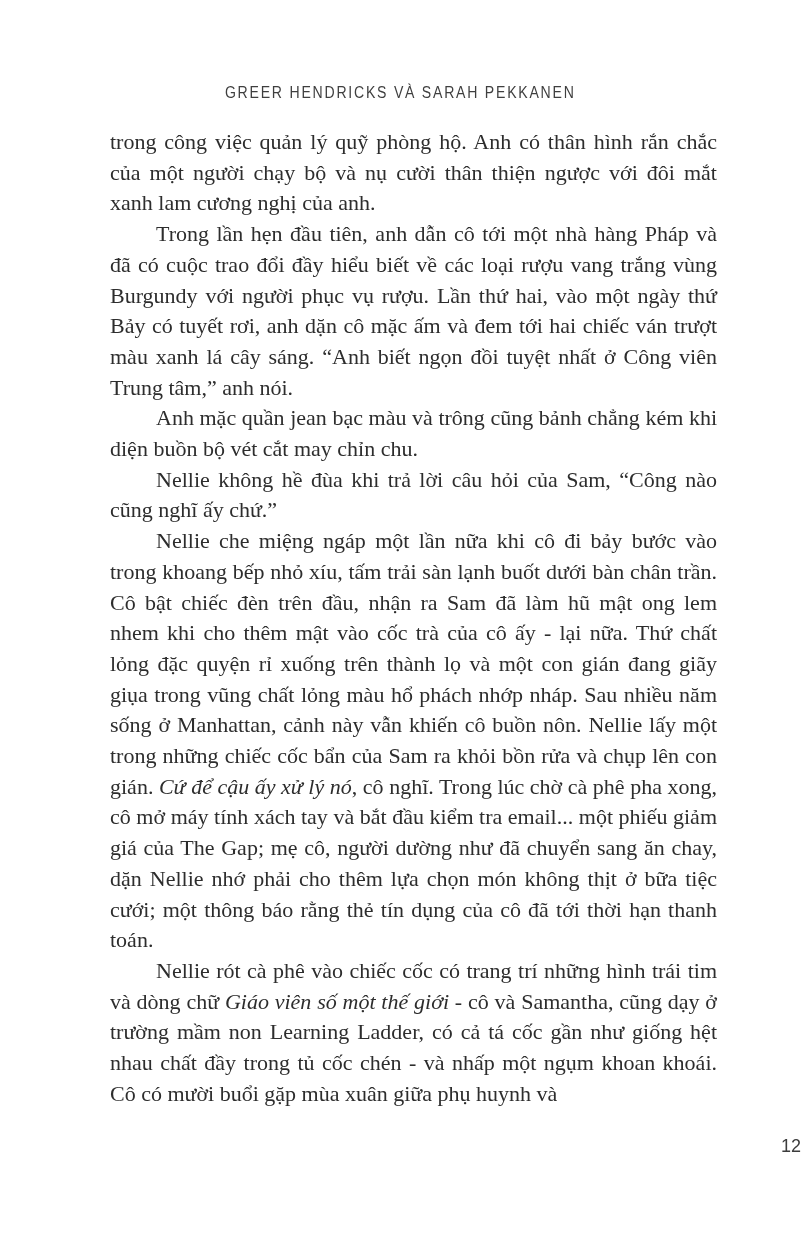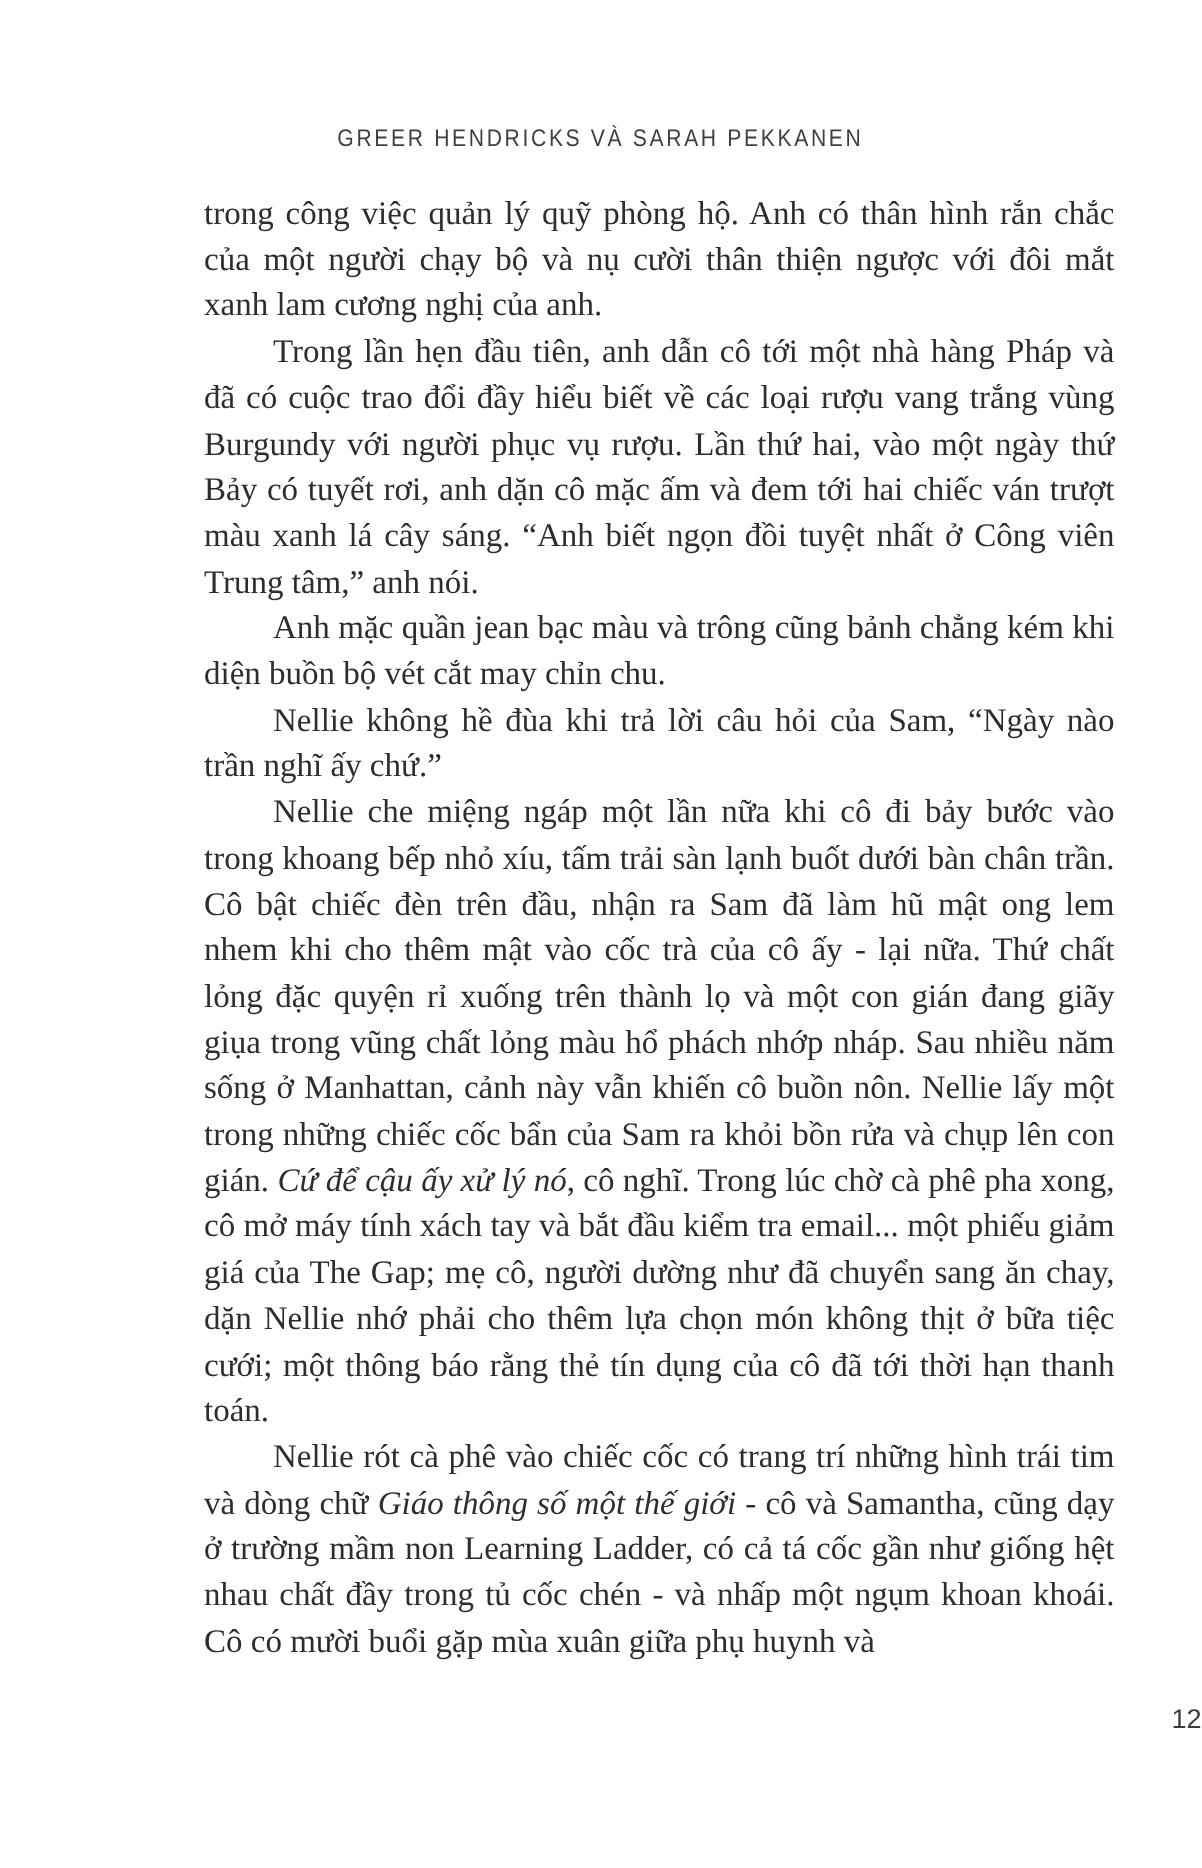--- a/index.html
+++ b/index.html
@@ -36,21 +36,20 @@
     position: absolute;
     top: 127px;
     left: 110px;
     width: 607px;
     font-family: "Liberation Serif", "DejaVu Serif", serif;
     font-size: 22px;
     line-height: 30.7px;
     color: #2d2d2d;
     text-align: justify;
     text-justify: inter-word;
-    margin-left: 26px;
   }
   .body-text p {
     margin: 0;
     padding: 0;
   }
   .body-text p.indent {
     text-indent: 46px;
   }
   .body-text i {
   }
@@ -71,20 +70,20 @@
 <div class="page">
 
   <header class="running-head">
     <span class="rh-text">GREER HENDRICKS VÀ SARAH PEKKANEN</span>
   </header>
 
   <main class="body-text">
       <p class=""><span>trong công việc quản lý quỹ phòng hộ. Anh có thân hình rắn chắc của một người chạy bộ và nụ cười thân thiện ngược với đôi mắt xanh lam cương nghị của anh.</span></p>
       <p class="indent"><span>Trong lần hẹn đầu tiên, anh dẫn cô tới một nhà hàng Pháp và đã có cuộc trao đổi đầy hiểu biết về các loại rượu vang trắng vùng Burgundy với người phục vụ rượu. Lần thứ hai, vào một ngày thứ Bảy có tuyết rơi, anh dặn cô mặc ấm và đem tới hai chiếc ván trượt màu xanh lá cây sáng. “Anh biết ngọn đồi tuyệt nhất ở Công viên Trung tâm,” anh nói.</span></p>
       <p class="indent"><span>Anh mặc quần jean bạc màu và trông cũng bảnh chẳng kém khi diện buồn bộ vét cắt may chỉn chu.</span></p>
-      <p class="indent"><span>Nellie không hề đùa khi trả lời câu hỏi của Sam, “Ngày nào trần nghĩ ấy chứ.”</span></p>
+      <p class="indent"><span>Nellie không hề đùa khi trả lời câu hỏi của Sam, “Công nào cũng nghĩ ấy chứ.”</span></p>
       <p class="indent"><span>Nellie che miệng ngáp một lần nữa khi cô đi bảy bước vào trong khoang bếp nhỏ xíu, tấm trải sàn lạnh buốt dưới bàn chân trần. Cô bật chiếc đèn trên đầu, nhận ra Sam đã làm hũ mật ong lem nhem khi cho thêm mật vào cốc trà của cô ấy - lại nữa. Thứ chất lỏng đặc quyện rỉ xuống trên thành lọ và một con gián đang giãy giụa trong vũng chất lỏng màu hổ phách nhớp nháp. Sau nhiều năm sống ở Manhattan, cảnh này vẫn khiến cô buồn nôn. Nellie lấy một trong những chiếc cốc bẩn của Sam ra khỏi bồn rửa và chụp lên con gián. </span><i>Cứ để cậu ấy xử lý nó</i><span>, cô nghĩ. Trong lúc chờ cà phê pha xong, cô mở máy tính xách tay và bắt đầu kiểm tra email... một phiếu giảm giá của The Gap; mẹ cô, người dường như đã chuyển sang ăn chay, dặn Nellie nhớ phải cho thêm lựa chọn món không thịt ở bữa tiệc cưới; một thông báo rằng thẻ tín dụng của cô đã tới thời hạn thanh toán.</span></p>
-      <p class="indent"><span>Nellie rót cà phê vào chiếc cốc có trang trí những hình trái tim và dòng chữ </span><i>Giáo thông số một thế giới</i><span> - cô và Samantha, cũng dạy ở trường mầm non Learning Ladder, có cả tá cốc gần như giống hệt nhau chất đầy trong tủ cốc chén - và nhấp một ngụm khoan khoái. Cô có mười buổi gặp mùa xuân giữa phụ huynh và</span></p>
+      <p class="indent"><span>Nellie rót cà phê vào chiếc cốc có trang trí những hình trái tim và dòng chữ </span><i>Giáo viên số một thế giới</i><span> - cô và Samantha, cũng dạy ở trường mầm non Learning Ladder, có cả tá cốc gần như giống hệt nhau chất đầy trong tủ cốc chén - và nhấp một ngụm khoan khoái. Cô có mười buổi gặp mùa xuân giữa phụ huynh và</span></p>
     </main>
 
   <footer class="page-number">12</footer>
 
 </div>
 
 </body></html>

